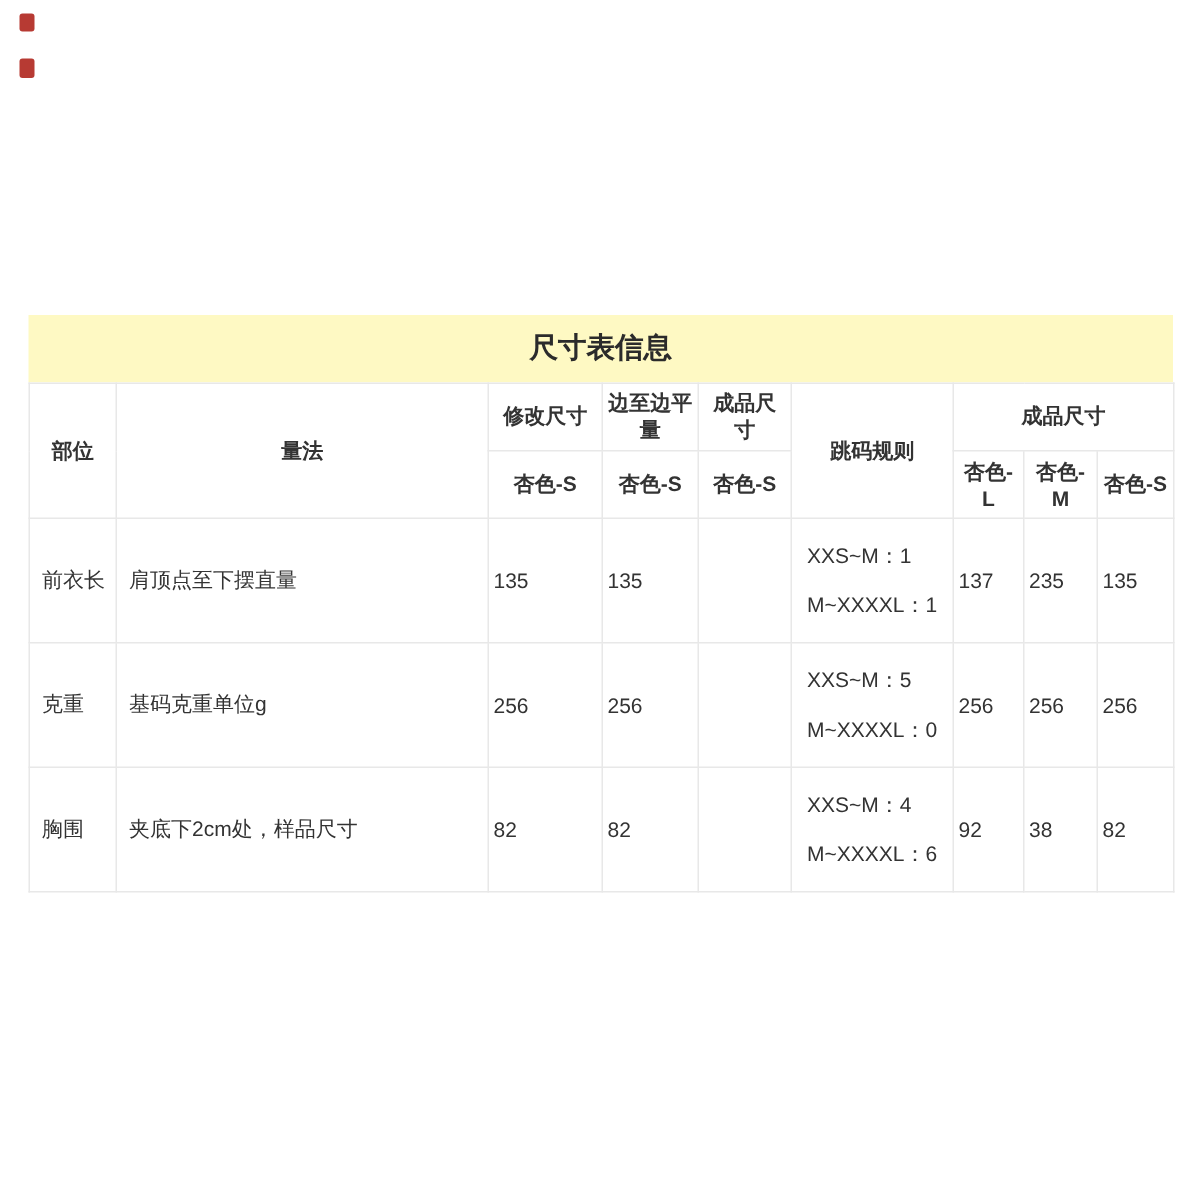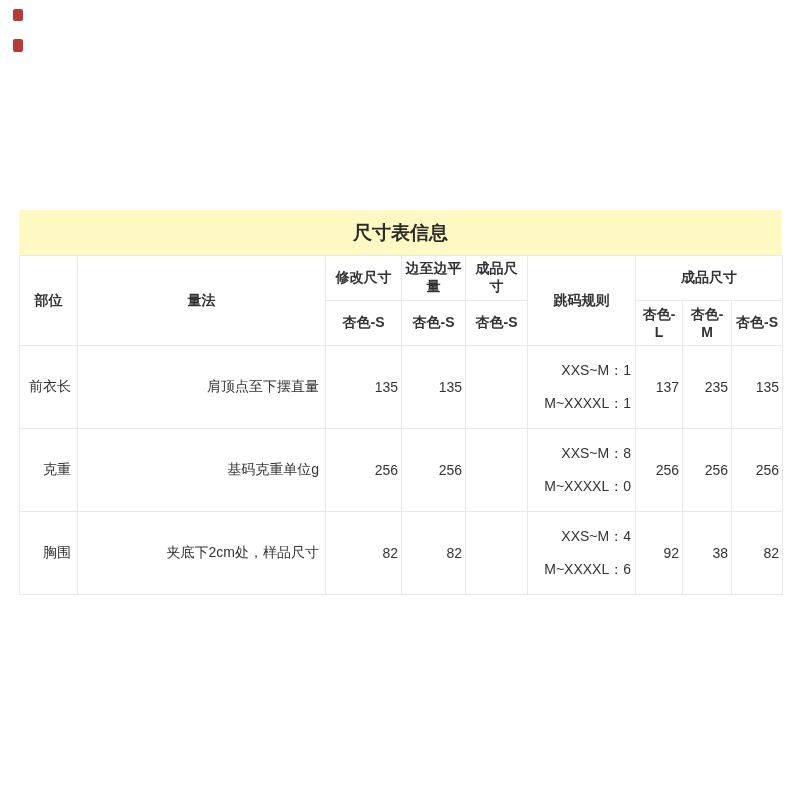--- a/index.html
+++ b/index.html
@@ -60,21 +60,21 @@
     word-break: break-all;
   }
   .size-table thead th {
     font-weight: 700;
     text-align: center;
     color: #333333;
     height: 40px;
   }
   .size-table tbody td {
     height: 78px;
-    text-align: right;
+    text-align: left;
     font-weight: 400;
   }
   td.c-left {
     text-align: left;
     padding-left: 8px;
     padding-right: 6px;
   }
   td.c-rule {
     text-align: left;
     padding-left: 10px;
@@ -147,21 +147,21 @@
           <td>135</td>
         </tr>
 
         <tr>
           <td class="c-left">克重</td>
           <td class="c-left">基码克重单位g</td>
           <td>256</td>
           <td>256</td>
           <td></td>
           <td class="c-rule">
-            <div>XXS~M：8</div>
+            <div>XXS~M：5</div>
             <div>M~XXXXL：0</div>
           </td>
           <td>256</td>
           <td>256</td>
           <td>256</td>
         </tr>
 
         <tr>
           <td class="c-left">胸围</td>
           <td class="c-left">夹底下2cm处，样品尺寸</td>

